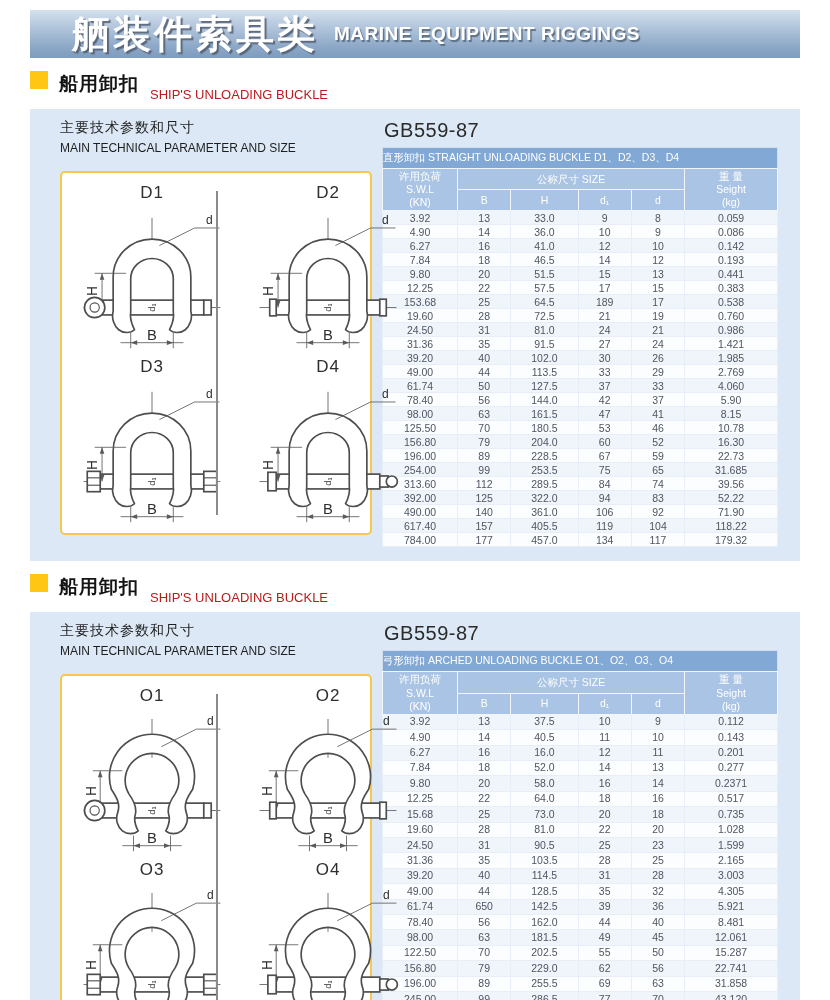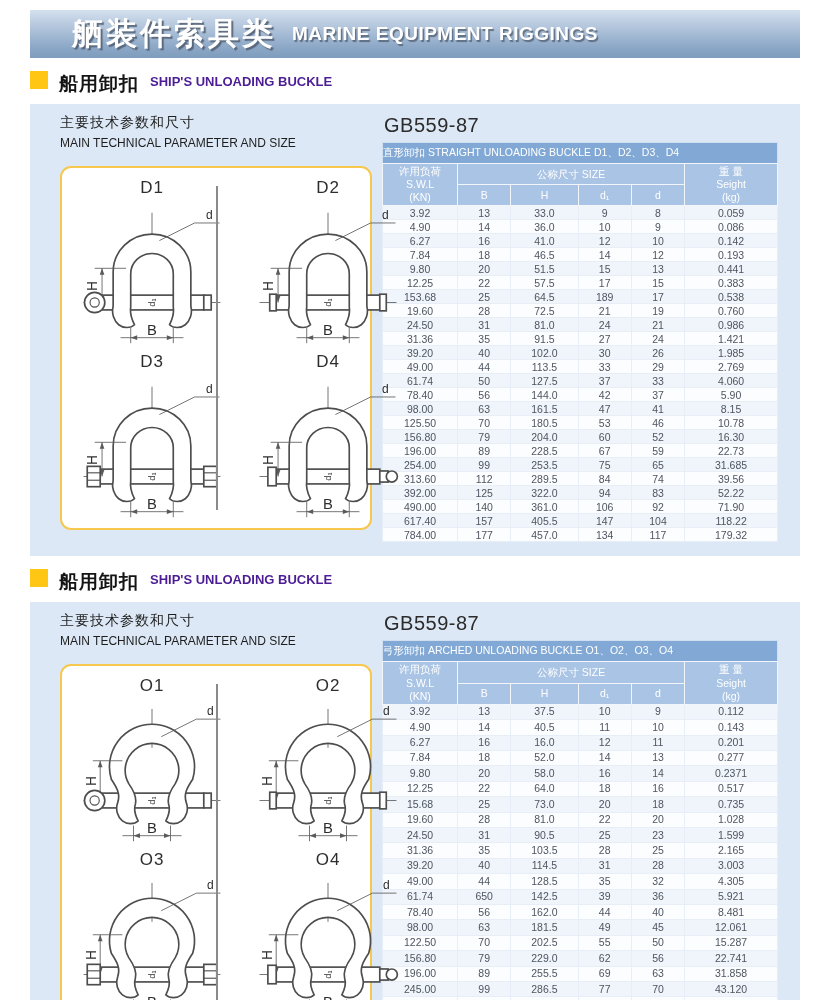--- a/index.html
+++ b/index.html
@@ -6,37 +6,37 @@
   .page{
     width:830px;height:1000px;background:#fff;overflow:hidden;position:relative;
     font-family:"Liberation Sans","DejaVu Sans",sans-serif;
   }
   
   .banner{
     margin:10px 30px 0 30px;height:48px;
     background:linear-gradient(180deg,#d4e0ee 0%,#b3c6dc 35%,#8ea9c8 75%,#7e9cbd 100%);
     display:flex;align-items:center;padding-left:42px;gap:16px;
   }
-  .banner-cn{font-size:31px;font-weight:bold;color:#fff;letter-spacing:3px;
+  .banner-cn{font-size:38px;font-weight:bold;color:#fff;letter-spacing:3px;
     text-shadow:2px 2px 1px rgba(80,92,110,.85);}
   .banner-en{font-size:19px;font-weight:bold;color:#fff;letter-spacing:.5px;
     text-shadow:1.5px 1.5px 1px rgba(80,92,110,.8);}
   
   .sec-head{margin:13px 30px 7px 30px;display:flex;align-items:flex-start;gap:11px;}
   .bullet{width:18px;height:18px;background:var(--accent-yellow,#ffc613);flex:0 0 auto;}
   .sec-head-cn{font-size:19px;font-weight:bold;color:#141414;letter-spacing:1px;}
-  .sec-head-en{font-size:13px;font-weight:bold;color:#4c1d95;margin-top:3px;}
+  .sec-head-en{font-size:13px;font-weight:normal;color:#b91c1c;margin-top:16px;}
   
   .sec-body{margin:0 30px;background:var(--section-bg,#dce8f5);
     padding:10px 22px 14px 30px;display:flex;gap:10px;}
   .col-left{width:312px;flex:0 0 auto;}
   .param-cn{font-size:14px;color:#1e1e1e;letter-spacing:1px;}
   .param-en{font-size:12px;color:#1e1e1e;margin-top:4px;}
   .diagram-box{margin-top:16px;background:#fff;border:2px solid #f6c84e;
-    border-radius:11px;position:relative;
+    border-radius:5px;position:relative;
     display:grid;grid-template-columns:1fr 1fr;padding:6px 2px;}
   .v-divider{position:absolute;left:50%;top:18px;bottom:18px;width:2px;background:#8a8a8a;}
   .dgm-cell{display:flex;flex-direction:column;align-items:center;padding:4px 0 2px 0;}
   .dgm-label{font-size:17px;color:#2e2e2e;letter-spacing:1px;}
   .dgm-cell svg{width:176px;height:148px;}
   .part{fill:#fff;stroke:#4d4d4d;stroke-width:1.8;}
   .part2{fill:none;stroke:#4d4d4d;stroke-width:1.2;}
   .thin{stroke:#5a5a5a;stroke-width:0.9;fill:none;}
   .arr{fill:#5a5a5a;stroke:none;}
   .dim-txt{fill:#2e2e2e;font-family:"Liberation Sans",sans-serif;}
@@ -404,21 +404,21 @@
               <td>140</td>
               <td>361.0</td>
               <td>106</td>
               <td>92</td>
               <td>71.90</td>
             </tr>
             <tr>
               <td>617.40</td>
               <td>157</td>
               <td>405.5</td>
-              <td>147</td>
+              <td>119</td>
               <td>104</td>
               <td>118.22</td>
             </tr>
             <tr>
               <td>784.00</td>
               <td>177</td>
               <td>457.0</td>
               <td>134</td>
               <td>117</td>
               <td>179.32</td>

